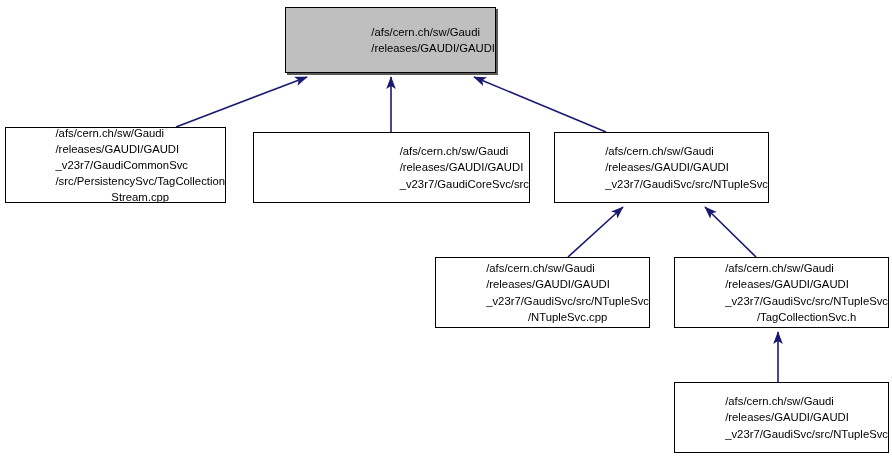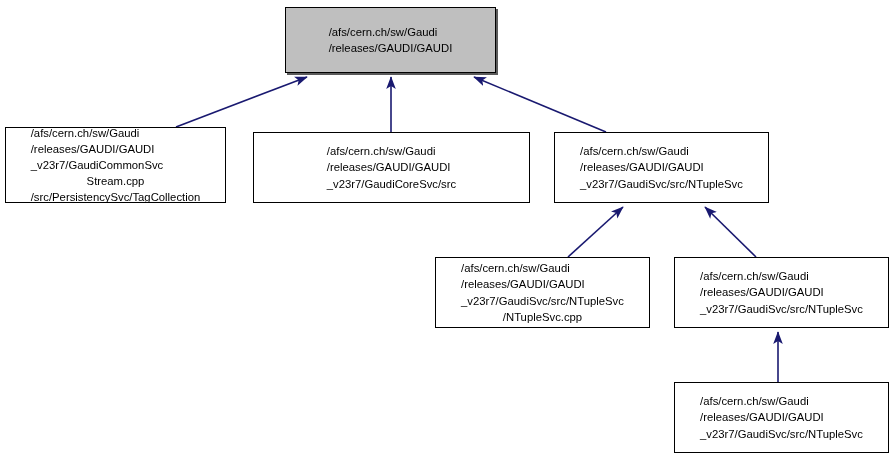--- a/index.html
+++ b/index.html
@@ -28,21 +28,21 @@
     position: absolute;
     box-sizing: border-box;
     border: 1px solid #000000;
     background: #ffffff;
     color: #000000;
     font-size: 11.3px;
     line-height: 16.2px;
     text-align: center;
     display: flex;
     flex-direction: column;
-    align-items: center;
+    align-items: flex-end;
     justify-content: center;
     white-space: pre;
     letter-spacing: 0px;
   }
   .node.root {
     background: #bfbfbf;
     border: 1px solid #000000;
     box-shadow: 2px 2px 0 0 #5a5a5a;
   }
   .node .line {
@@ -73,20 +73,20 @@
         <line x1="176" y1="127" x2="307" y2="77" stroke="#191970" marker-end="url(#arrowhead)"></line>
         <line x1="391" y1="132" x2="391" y2="77" stroke="#191970" marker-end="url(#arrowhead)"></line>
         <line x1="606" y1="132" x2="474" y2="77" stroke="#191970" marker-end="url(#arrowhead)"></line>
         <line x1="568" y1="257" x2="623" y2="207" stroke="#191970" marker-end="url(#arrowhead)"></line>
         <line x1="756" y1="257" x2="705" y2="207" stroke="#191970" marker-end="url(#arrowhead)"></line>
         <line x1="778" y1="382" x2="778" y2="332" stroke="#191970" marker-end="url(#arrowhead)"></line>
       </g>
   </svg>
   <div id="node-layer">
       <div class="node root" style="left: 285px; top: 7px; width: 211px; height: 66px;"><span class="lines"><span class="line">/afs/cern.ch/sw/Gaudi</span><span class="line">/releases/GAUDI/GAUDI</span></span></div>
-      <div class="node" style="left: 5px; top: 127px; width: 221px; height: 76px;"><span class="lines"><span class="line">/afs/cern.ch/sw/Gaudi</span><span class="line">/releases/GAUDI/GAUDI</span><span class="line">_v23r7/GaudiCommonSvc</span><span class="line center">Stream.cpp</span><span class="line">/src/PersistencySvc/TagCollection</span></span></div>
+      <div class="node" style="left: 5px; top: 127px; width: 221px; height: 76px;"><span class="lines"><span class="line">/afs/cern.ch/sw/Gaudi</span><span class="line">/releases/GAUDI/GAUDI</span><span class="line">_v23r7/GaudiCommonSvc</span><span class="line">/src/PersistencySvc/TagCollection</span><span class="line center">Stream.cpp</span></span></div>
       <div class="node" style="left: 253px; top: 132px; width: 277px; height: 71px;"><span class="lines"><span class="line">/afs/cern.ch/sw/Gaudi</span><span class="line">/releases/GAUDI/GAUDI</span><span class="line">_v23r7/GaudiCoreSvc/src</span></span></div>
       <div class="node" style="left: 554px; top: 132px; width: 215px; height: 71px;"><span class="lines"><span class="line">/afs/cern.ch/sw/Gaudi</span><span class="line">/releases/GAUDI/GAUDI</span><span class="line">_v23r7/GaudiSvc/src/NTupleSvc</span></span></div>
       <div class="node" style="left: 435px; top: 257px; width: 215px; height: 71px;"><span class="lines"><span class="line">/afs/cern.ch/sw/Gaudi</span><span class="line">/releases/GAUDI/GAUDI</span><span class="line">_v23r7/GaudiSvc/src/NTupleSvc</span><span class="line center">/NTupleSvc.cpp</span></span></div>
-      <div class="node" style="left: 674px; top: 257px; width: 215px; height: 71px;"><span class="lines"><span class="line">/afs/cern.ch/sw/Gaudi</span><span class="line">/releases/GAUDI/GAUDI</span><span class="line">_v23r7/GaudiSvc/src/NTupleSvc</span></span></div>
+      <div class="node" style="left: 674px; top: 257px; width: 215px; height: 71px;"><span class="lines"><span class="line">/afs/cern.ch/sw/Gaudi</span><span class="line">/releases/GAUDI/GAUDI</span><span class="line">_v23r7/GaudiSvc/src/NTupleSvc</span><span class="line center">/TagCollectionSvc.h</span></span></div>
       <div class="node" style="left: 674px; top: 382px; width: 215px; height: 71px;"><span class="lines"><span class="line">/afs/cern.ch/sw/Gaudi</span><span class="line">/releases/GAUDI/GAUDI</span><span class="line">_v23r7/GaudiSvc/src/NTupleSvc</span></span></div>
     </div>
 </div>
 
 </body></html>

